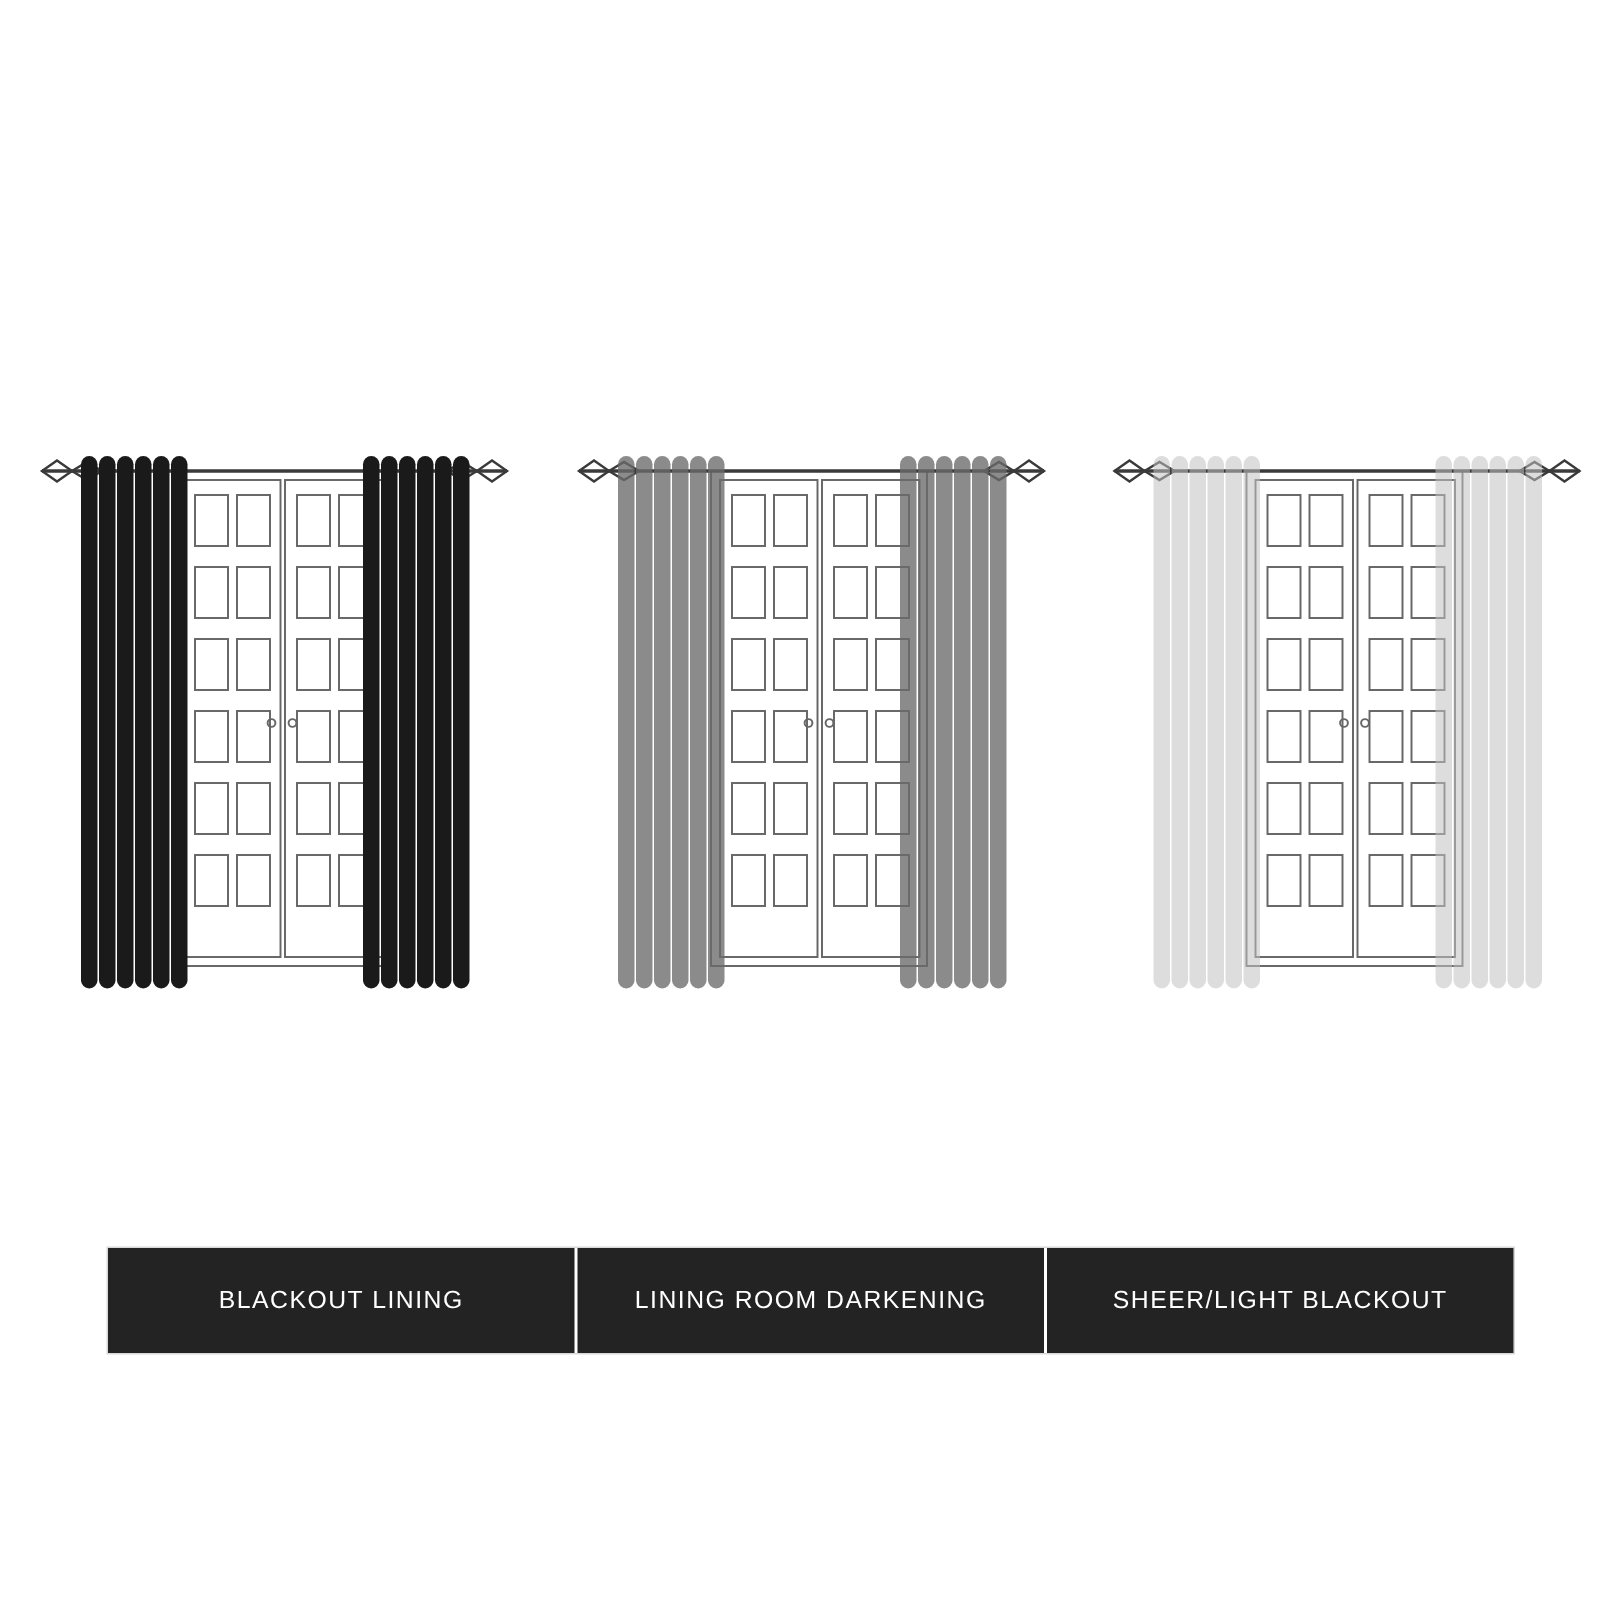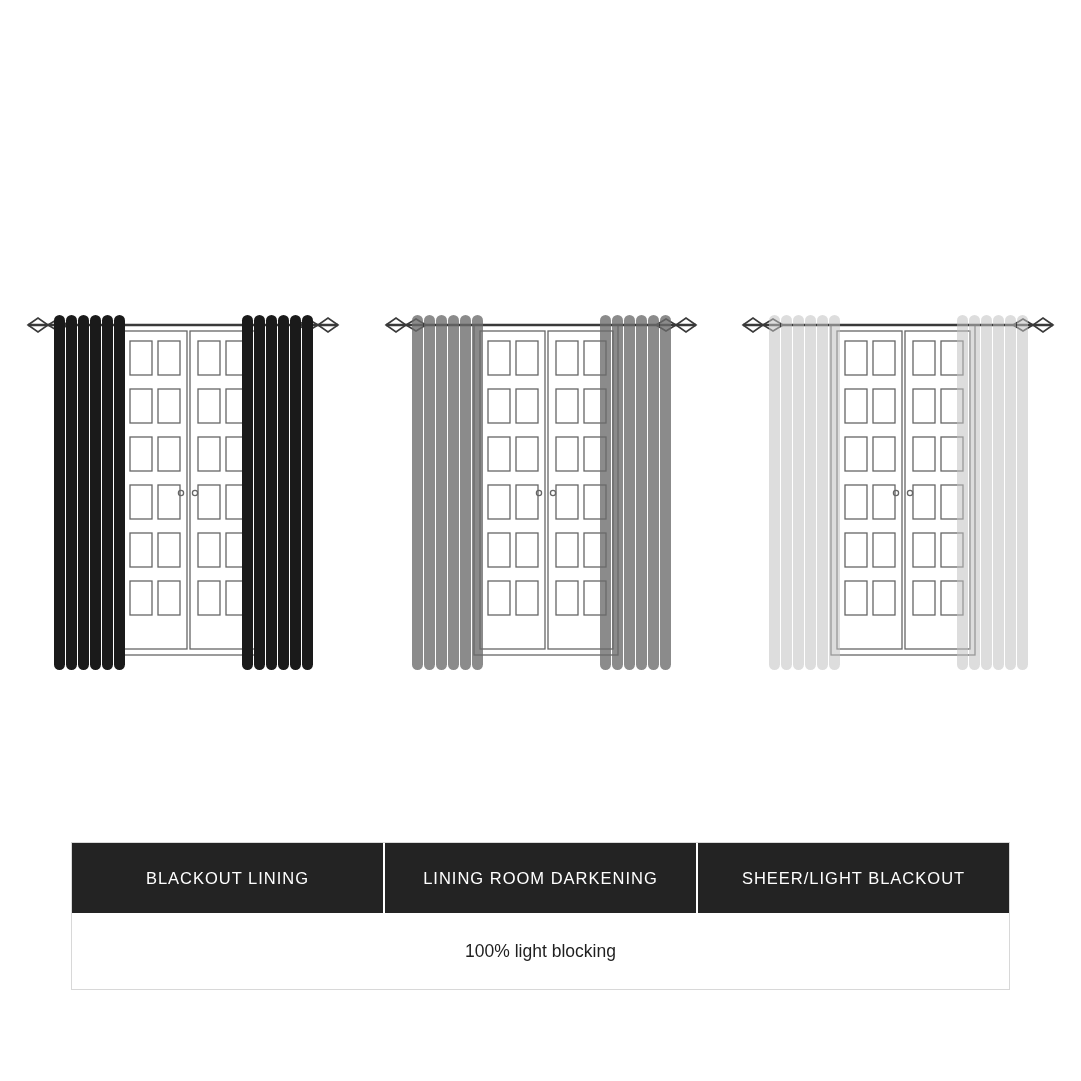--- a/index.html
+++ b/index.html
@@ -10,21 +10,21 @@
   body {
     width: 1081px;
     height: 1081px;
     font-family: "Liberation Sans", sans-serif;
     color: #1a1a1a;
     position: relative;
     overflow: hidden;
   }
   .canvas {
     position: absolute;
-    left: 0; top: 15px;
+    left: 0; top: 4px;
     width: 1081px;
     height: 987px;
   }
   
   .illustrations {
     position: absolute;
     left: 0;
     top: 270px;
     width: 1081px;
     height: 400px;
@@ -280,17 +280,16 @@
 
   </div>
 
   <div class="table">
     <div class="table-head">
       <div class="cell">BLACKOUT LINING</div>
       <div class="cell">LINING ROOM DARKENING</div>
       <div class="cell">SHEER/LIGHT BLACKOUT</div>
     </div>
     <div class="table-body">
-      <div class="cell">100% light blocking</div>
     </div>
   </div>
 
 </div>
 
 </body></html>

